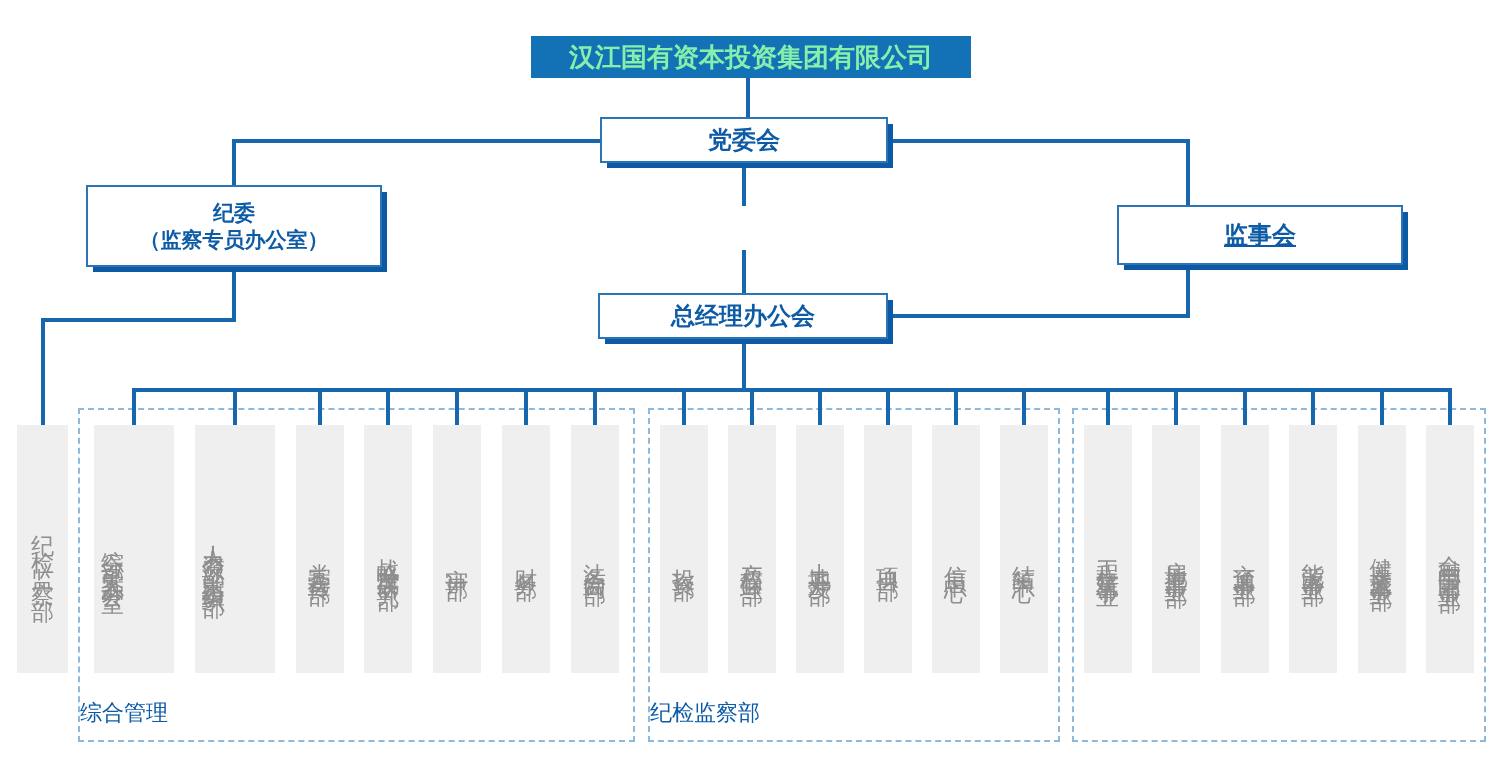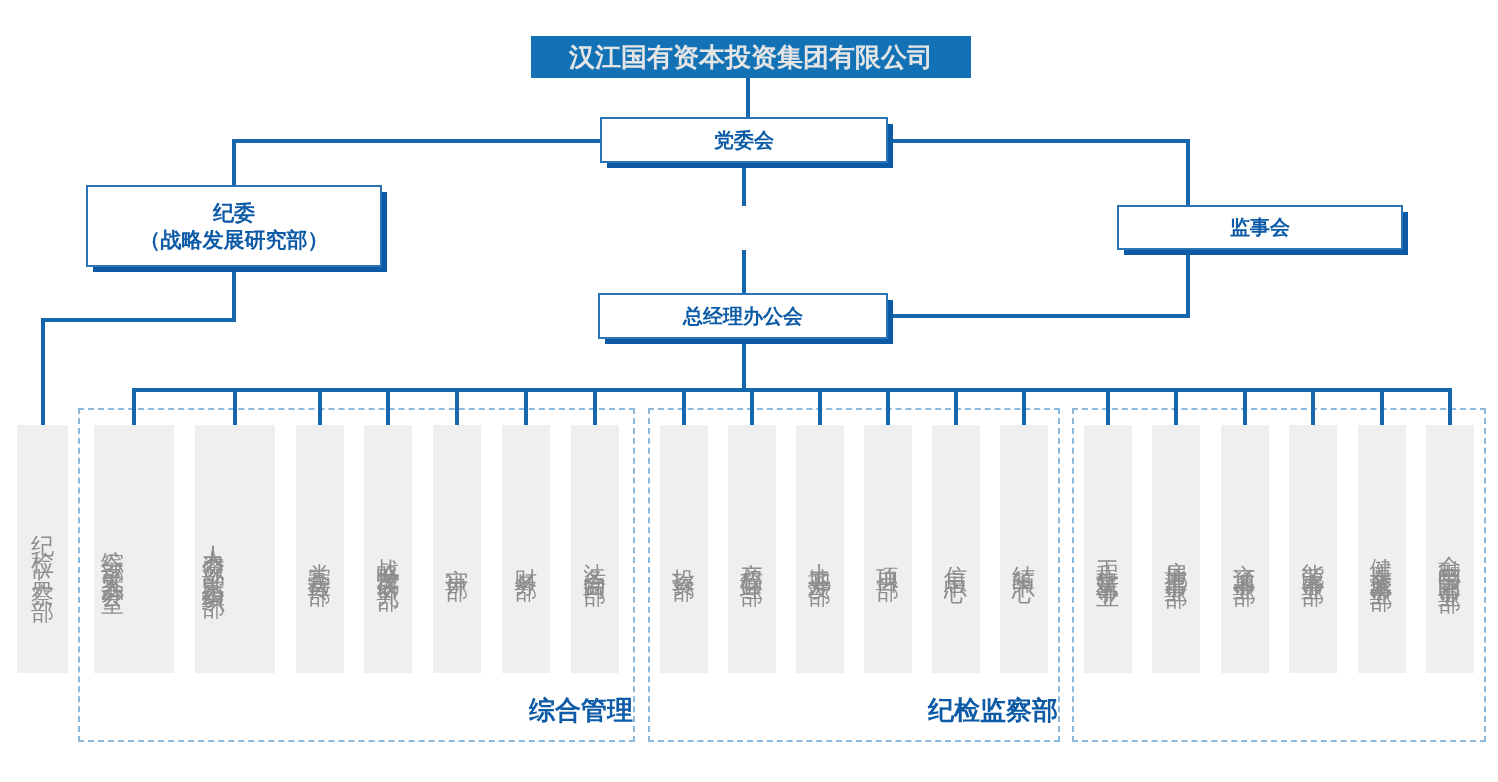--- a/index.html
+++ b/index.html
@@ -22,33 +22,33 @@
 
   
   .node{
     position:absolute;background:#ffffff;
     border:2px solid #2b74b6;
     box-shadow:6px 6px 0 -1px var(--shadow-blue);
     color:var(--text-blue);font-weight:bold;
     display:flex;flex-direction:column;align-items:center;justify-content:center;
     z-index:2;box-sizing:border-box;text-align:center;
   }
-  .node .t1{font-size:20px;line-height:1.25;}
+  .node .t1{font-size:24px;line-height:1.25;}
   .node .t2{font-size:21px;line-height:1.3;}
 
   #top-box{
     position:absolute;left:531px;top:36px;width:440px;height:42px;
-    background:var(--brand-blue);color:#e5e5e5;font-size:26px;font-weight:bold;
+    background:var(--brand-blue);color:#86efac;font-size:26px;font-weight:bold;
     display:flex;align-items:center;justify-content:center;z-index:2;
   }
 
   #box-party{left:600px;top:117px;width:288px;height:46px;}
   #box-jiwei{left:86px;top:185px;width:296px;height:82px;}
   #box-dong{left:600px;top:205px;width:288px;height:46px;}
-  #box-jianshi{left:1117px;top:205px;width:286px;height:45px;}
+  #box-jianshi{left:1117px;top:205px;width:286px;height:60px;text-decoration:underline;}
   #box-gm{left:598px;top:293px;width:290px;height:46px;}
 
   
   #jijian-box{
     position:absolute;left:17px;top:425px;width:51px;height:248px;
     background:var(--box-gray);z-index:2;
   }
   #jijian-box .vline{letter-spacing:16px;line-height:51px;}
 
   
@@ -59,22 +59,22 @@
   }
   #group-0{left:78px;width:557px;}
   #group-1{left:648px;width:412px;}
   #group-2{left:1072px;width:414px;}
   .cols{
     display:flex;justify-content:space-between;align-items:flex-start;
     padding:15px 14px 0 14px;
   }
   #group-1 .cols, #group-2 .cols{padding:15px 10px 0 10px;}
   .group-label{
-    position:absolute;left:0;right:0;bottom:12px;text-align:right;
-    color:var(--text-blue);font-size:26px;font-weight:bold;
+    position:absolute;left:0;right:0;bottom:12px;text-align:left;
+    color:var(--text-blue);font-size:22px;font-weight:normal;
   }
 
   
   .col{
     position:relative;background:var(--box-gray);
     width:48px;height:248px;flex:0 0 auto;
   }
   .col.wide{width:80px;}
   .stub{
     position:absolute;top:-37px;left:calc(50% - 2px);
@@ -114,21 +114,21 @@
   <div id="top-box">
     <span>汉江国有资本投资集团有限公司</span>
   </div>
 
   <div class="node" id="box-party">
     <span class="t1">党委会</span>
   </div>
 
   <div class="node" id="box-jiwei">
     <span class="t2">纪委</span>
-    <span class="t2">（战略发展研究部）</span>
+    <span class="t2">（监察专员办公室）</span>
   </div>
 
 
   <div class="node" id="box-jianshi">
     <span class="t1">监事会</span>
   </div>
 
   <div class="node" id="box-gm">
     <span class="t1">总经理办公会</span>
   </div>

